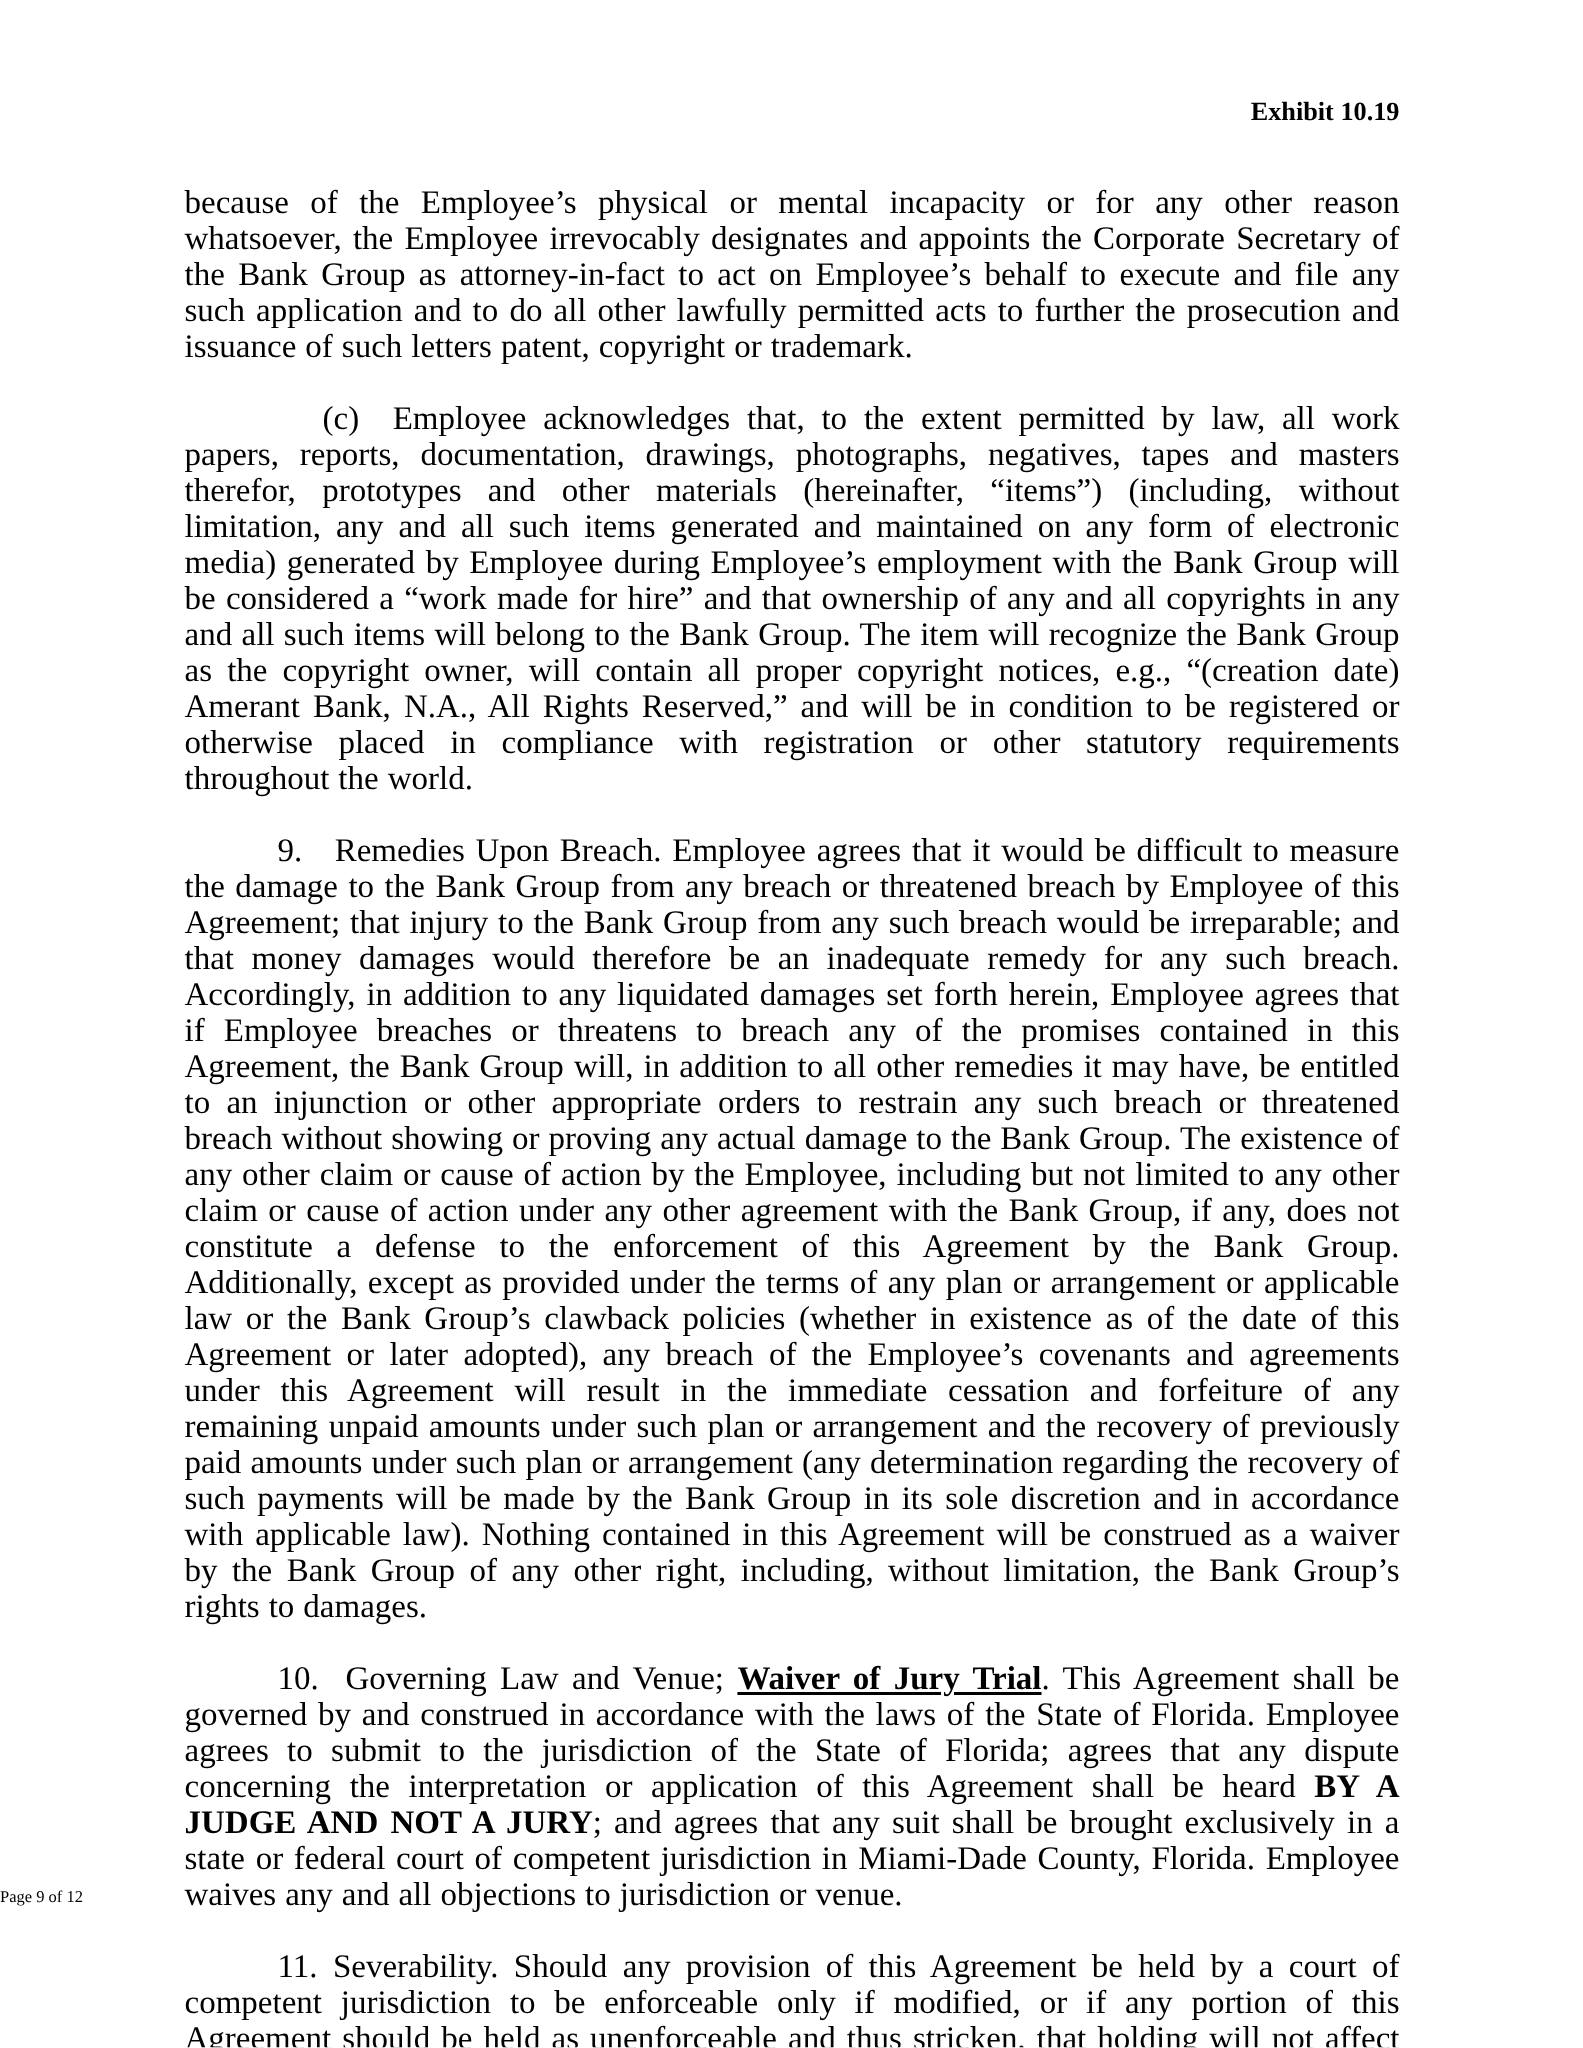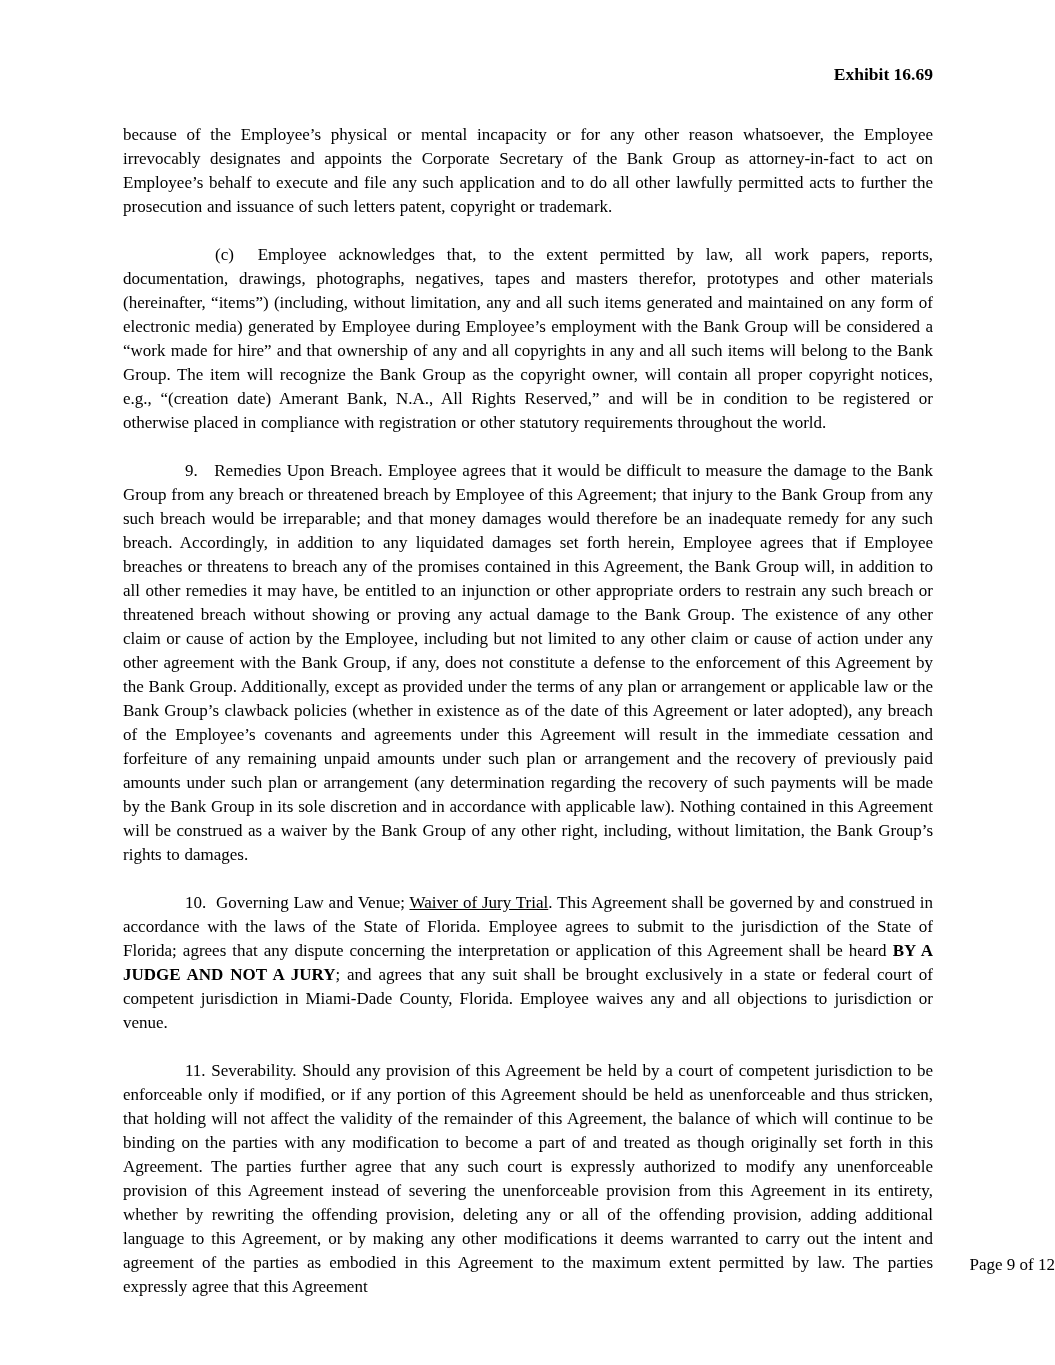--- a/index.html
+++ b/index.html
@@ -19,48 +19,48 @@
     width: 810px;
   }
   .exhibit-header {
     text-align: right;
     font-weight: bold;
     font-size: 17.5px;
     line-height: 24px;
     margin: 0 0 37px 0;
   }
   p.para {
-    font-size: 17px;
+    font-size: 22px;
     line-height: 24px;
     text-align: justify;
     margin: 0;
     word-spacing: 0.5px;
   }
   p.para + p.para { margin-top: 24px; }
   p.indent-wide { text-indent: 92px; }
   p.indent-std  { text-indent: 62px; }
   .underline { }
   .bold { font-weight: bold; }
-  .bold-underline { font-weight: normal; text-decoration: underline; }
+  .bold-underline { font-weight: bold; text-decoration: underline; }
   .page-footer {
     position: absolute;
     top: 1253px;
     left: 0;
     width: 100%;
-    text-align: right;
-    font-size: 17px;
+    text-align: left;
+    font-size: 11px;
     line-height: 24px;
   }
 </style>
 </head>
 <body>
 
 <div class="page">
   <div class="content">
-    <div class="exhibit-header">Exhibit 16.69</div>
+    <div class="exhibit-header">Exhibit 10.19</div>
     <div>
         <p class="para"><span>because of the Employee’s physical or mental incapacity or for any other reason whatsoever, the Employee irrevocably designates and appoints the Corporate Secretary of the Bank Group as attorney-in-fact to act on Employee’s behalf to execute and file any such application and to do all other lawfully permitted acts to further the prosecution and issuance of such letters patent, copyright or trademark.</span></p>
         <p class="para indent-wide"><span>(c)&nbsp; Employee acknowledges that, to the extent permitted by law, all work papers, reports, documentation, drawings, photographs, negatives, tapes and masters therefor, prototypes and other materials (hereinafter, “items”) (including, without limitation, any and all such items generated and maintained on any form of electronic media) generated by Employee during Employee’s employment with the Bank Group will be considered a “work made for hire” and that ownership of any and all copyrights in any and all such items will belong to the Bank Group. The item will recognize the Bank Group as the copyright owner, will contain all proper copyright notices, e.g., “(creation date) Amerant Bank, N.A., All Rights Reserved,” and will be in condition to be registered or otherwise placed in compliance with registration or other statutory requirements throughout the world.</span></p>
         <p class="para indent-std"><span>9.&nbsp;&nbsp; </span><span class="underline">Remedies Upon Breach</span><span>. Employee agrees that it would be difficult to measure the damage to the Bank Group from any breach or threatened breach by Employee of this Agreement; that injury to the Bank Group from any such breach would be irreparable; and that money damages would therefore be an inadequate remedy for any such breach. Accordingly, in addition to any liquidated damages set forth herein, Employee agrees that if Employee breaches or threatens to breach any of the promises contained in this Agreement, the Bank Group will, in addition to all other remedies it may have, be entitled to an injunction or other appropriate orders to restrain any such breach or threatened breach without showing or proving any actual damage to the Bank Group. The existence of any other claim or cause of action by the Employee, including but not limited to any other claim or cause of action under any other agreement with the Bank Group, if any, does not constitute a defense to the enforcement of this Agreement by the Bank Group. Additionally, except as provided under the terms of any plan or arrangement or applicable law or the Bank Group’s clawback policies (whether in existence as of the date of this Agreement or later adopted), any breach of the Employee’s covenants and agreements under this Agreement will result in the immediate cessation and forfeiture of any remaining unpaid amounts under such plan or arrangement and the recovery of previously paid amounts under such plan or arrangement (any determination regarding the recovery of such payments will be made by the Bank Group in its sole discretion and in accordance with applicable law). Nothing contained in this Agreement will be construed as a waiver by the Bank Group of any other right, including, without limitation, the Bank Group’s rights to damages.</span></p>
         <p class="para indent-std"><span>10.&nbsp; </span><span class="underline">Governing Law and Venue; </span><span class="bold-underline">Waiver of Jury Trial</span><span>. This Agreement shall be governed by and construed in accordance with the laws of the State of Florida. Employee agrees to submit to the jurisdiction of the State of Florida; agrees that any dispute concerning the interpretation or application of this Agreement shall be heard </span><span class="bold">BY A JUDGE AND NOT A JURY</span><span>; and agrees that any suit shall be brought exclusively in a state or federal court of competent jurisdiction in Miami-Dade County, Florida. Employee waives any and all objections to jurisdiction or venue.</span></p>
         <p class="para indent-std"><span>11.&nbsp;</span><span class="underline">Severability</span><span>. Should any provision of this Agreement be held by a court of competent jurisdiction to be enforceable only if modified, or if any portion of this Agreement should be held as unenforceable and thus stricken, that holding will not affect the validity of the remainder of this Agreement, the balance of which will continue to be binding on the parties with any modification to become a part of and treated as though originally set forth in this Agreement. The parties further agree that any such court is expressly authorized to modify any unenforceable provision of this Agreement instead of severing the unenforceable provision from this Agreement in its entirety, whether by rewriting the offending provision, deleting any or all of the offending provision, adding additional language to this Agreement, or by making any other modifications it deems warranted to carry out the intent and agreement of the parties as embodied in this Agreement to the maximum extent permitted by law. The parties expressly agree that this Agreement</span></p>
       </div>
   </div>
   <div class="page-footer">Page 9 of 12</div>
 </div>

